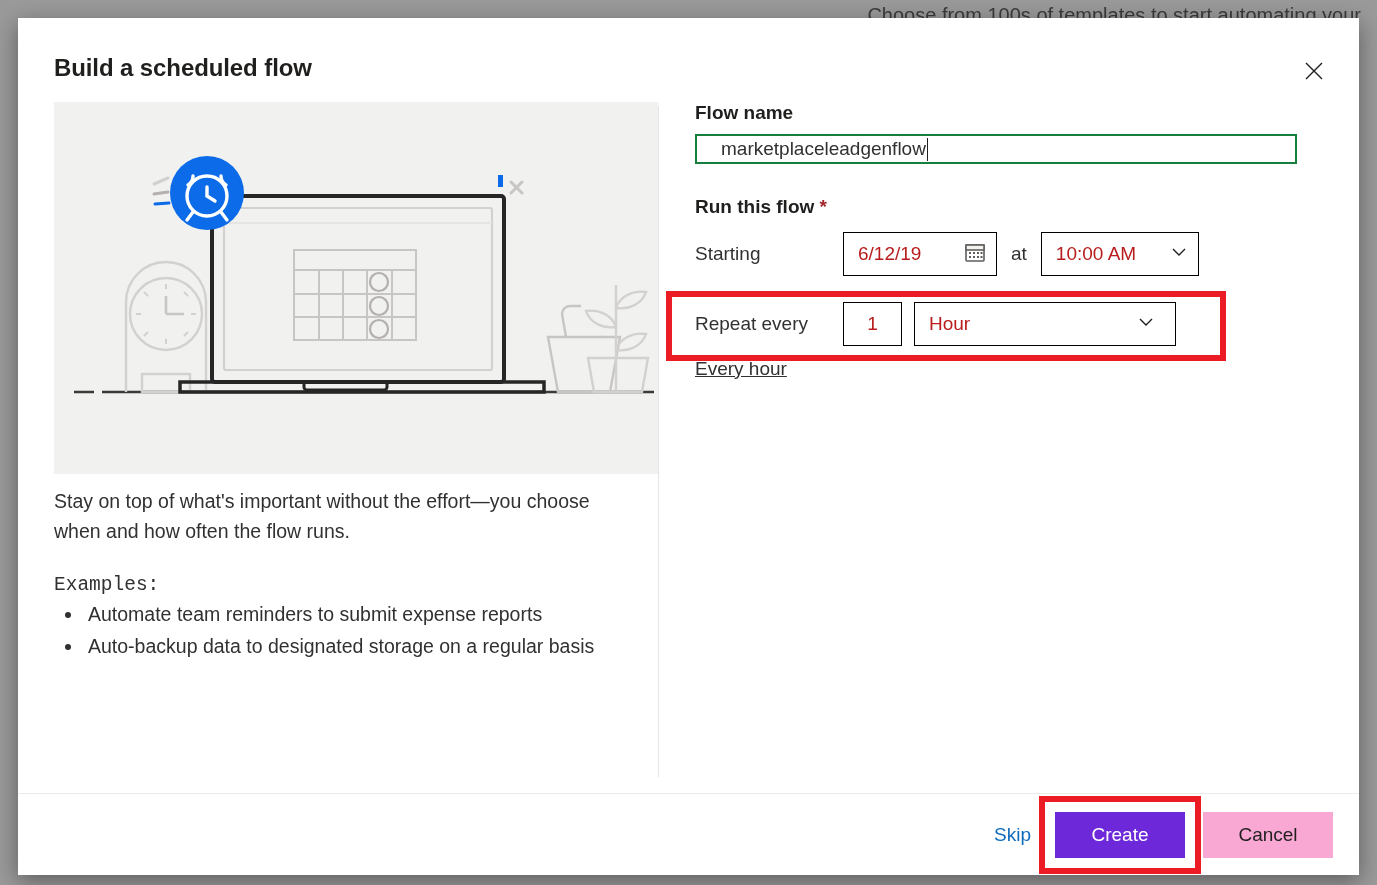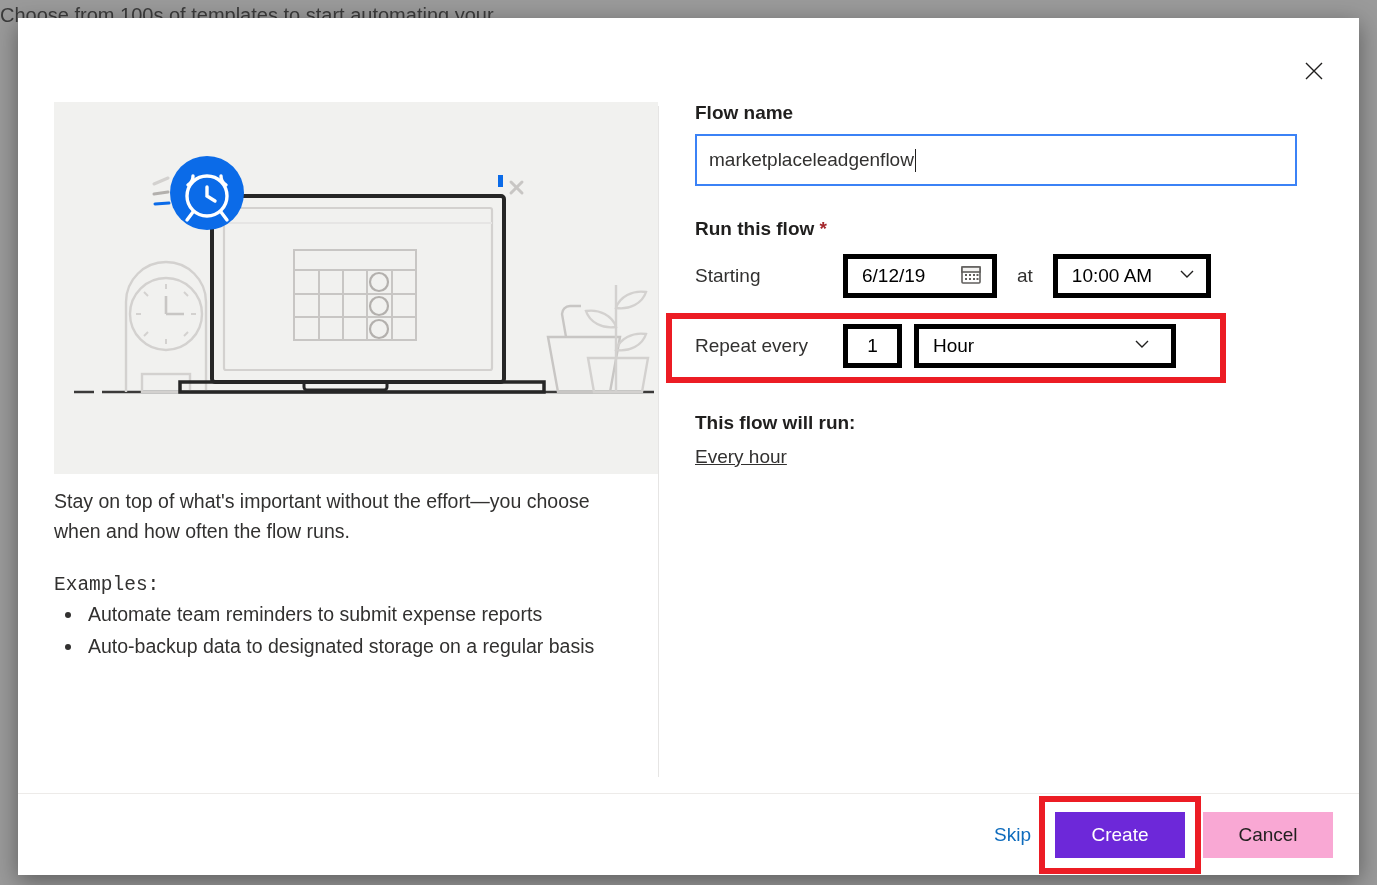--- a/index.html
+++ b/index.html
@@ -10,22 +10,22 @@
     font-family: "Liberation Sans", sans-serif;
   }
   body {
     background: #9a9a9a;
     position: relative;
   }
 
   
   .bg-text {
     position: absolute;
-    top: 4px; left: 0; right: 8px;
-    text-align: left;
+    top: 4px; left: 0; right: 16px;
+    text-align: right;
     font-size: 20px;
     color: #3b3b3b;
     white-space: nowrap;
   }
 
   
   .dialog {
     position: absolute;
     left: 18px; top: 18px;
     width: 1341px; height: 857px;
@@ -117,26 +117,26 @@
   .field-label {
     font-size: 19px;
     font-weight: bold;
     color: #201f1e;
     margin-bottom: 10px;
   }
   .req-star { color: #a4262c; font-weight: bold; }
 
   .flow-name-input {
     width: 602px;
-    height: 52px;
-    border: 2px solid #3b82f6;
+    height: 30px;
+    border: 2px solid #15803d;
     background: #fff;
     font-size: 19px;
     color: #323130;
-    padding: 0 12px;
+    padding: 0 24px;
     font-family: "Liberation Sans", sans-serif;
     outline: none;
     display: flex;
     align-items: center;
   }
   .flow-name-input .caret {
     display: inline-block;
     width: 1px;
     height: 23px;
     background: #201f1e;
@@ -156,37 +156,37 @@
     margin-top: 14px;
   }
   .row-label {
     font-size: 19px;
     color: #323130;
   }
   .row-label.starting { width: 148px; }
   .row-label.repeat  { width: 148px; }
 
   .ctl {
-    border: 5px solid #000000;
+    border: 1px solid #000000;
     background: #fff;
     height: 44px;
     display: flex;
     align-items: center;
     font-size: 19px;
-    color: #000000;
+    color: #b91c1c;
   }
   .ctl-date {
     width: 154px;
     justify-content: space-between;
     padding: 0 10px 0 14px;
   }
   .at-text {
     font-size: 19px;
     color: #323130;
-    margin: 0 20px;
+    margin: 0 14px;
   }
   .ctl-time {
     width: 158px;
     justify-content: space-between;
     padding: 0 10px 0 14px;
     cursor: pointer;
   }
   .ctl-num {
     width: 59px;
     justify-content: center;
@@ -272,20 +272,21 @@
   }
 </style>
 </head>
 <body>
 
 <div class="bg-text">Choose from 100s of templates to start automating your</div>
 
 <div class="dialog">
 
   <div class="dlg-header">
+    <div class="dlg-title">Build a scheduled flow</div>
     <div class="close-btn">
       <span>
         <svg width="20" height="20" viewBox="0 0 20 20" aria-hidden="true">
           <path d="M2 2 L18 18 M18 2 L2 18" stroke="#201f1e" stroke-width="1.4" fill="none"></path>
         </svg>
       </span>
     </div>
   </div>
 
   <div class="dlg-body">
@@ -453,21 +454,20 @@
             <span>Hour</span>
             <span class="chev">
               <svg width="18" height="18" viewBox="0 0 18 18" aria-hidden="true">
                 <path d="M3 6 L9 12 L15 6" fill="none" stroke="#201f1e" stroke-width="1.4"></path>
               </svg>
             </span>
           </div>
         </div>
       </div>
 
-      <div class="will-run-title">This flow will run:</div>
       <div class="will-run-value">Every hour</div>
 
     </div>
   </div>
 
   <div class="dlg-footer">
     <span class="skip-link">Skip</span>
 
     <div class="create-wrap">
       <div class="hl-create"></div>

